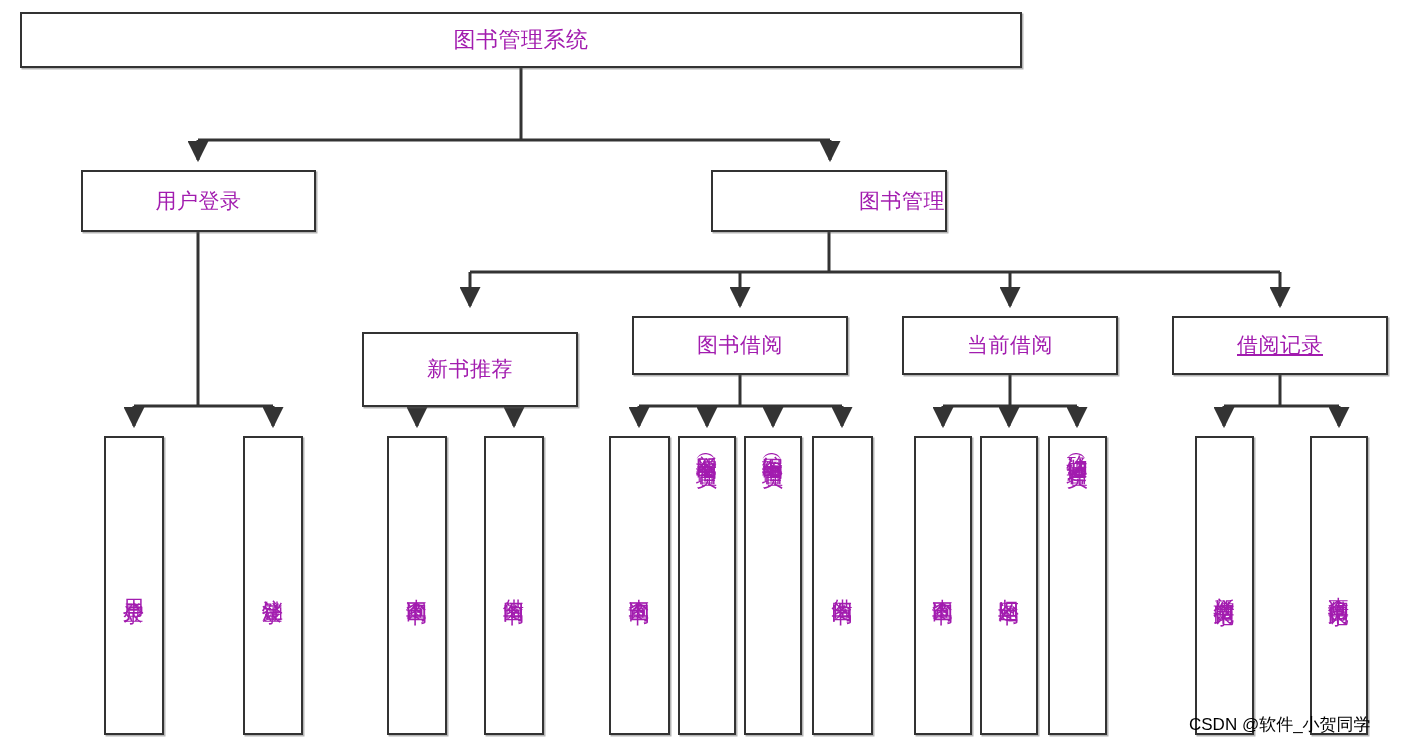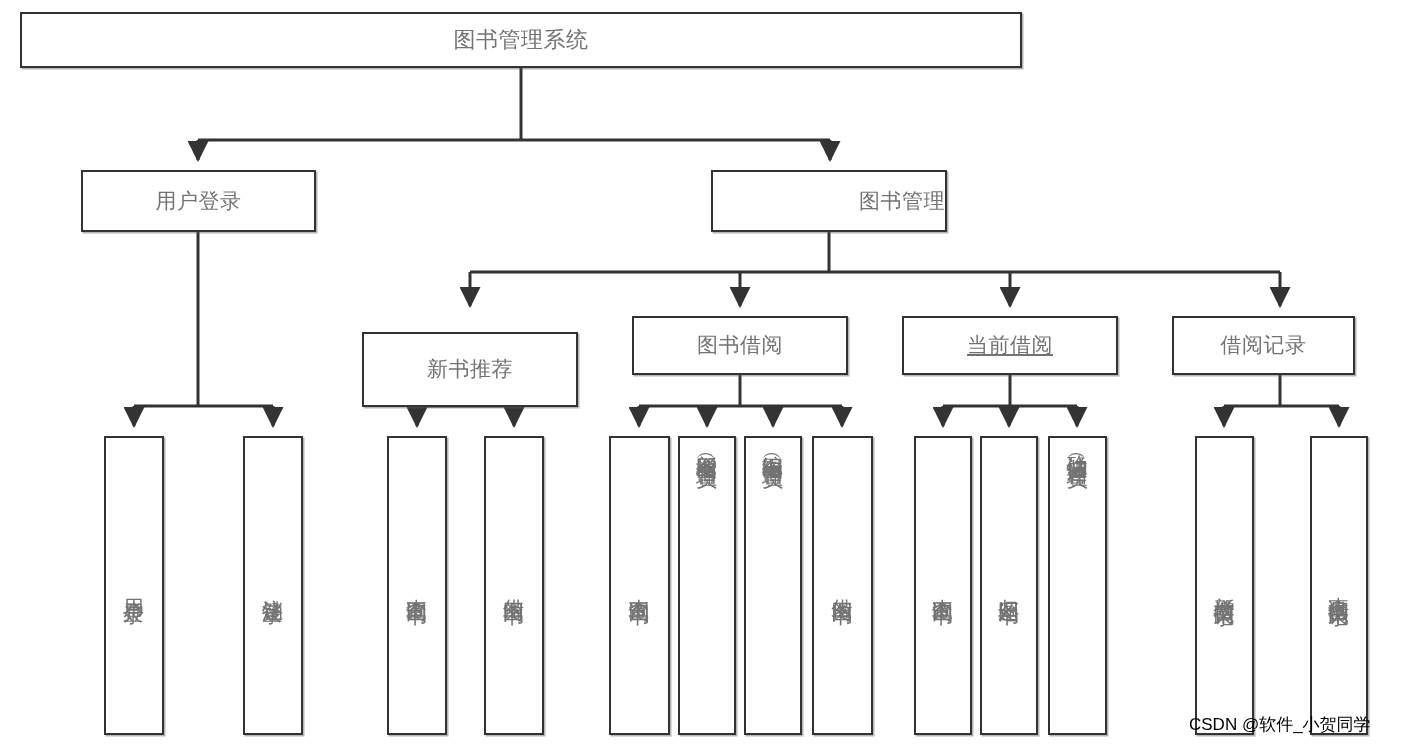--- a/index.html
+++ b/index.html
@@ -27,21 +27,21 @@
   }
   .node {
     position: absolute;
     box-sizing: border-box;
     background: #ffffff;
     border: 2px solid #333333;
     box-shadow: 1.5px 1.5px 0 0 rgba(90,90,90,0.45);
     display: flex;
     align-items: center;
     justify-content: center;
-    color: #737373;
+    color: #a21caf;
     z-index: 2;
   }
   .node .label {
     text-align: center;
     line-height: 1.18;
     letter-spacing: 0.5px;
   }
   .node.horiz .label {
     writing-mode: horizontal-tb;
     font-size: 21px;
@@ -130,24 +130,24 @@
   <div class="node horiz" style="left:711px; top:170px; width:236px; height:62px;justify-content:flex-end;">
     <span class="label">图书管理</span>
   </div>
 
   <div class="node horiz" style="left:362px; top:316px; width:216px; height:75px;margin-top:16px;">
     <span class="label">新书推荐</span>
   </div>
   <div class="node horiz" style="left:632px; top:316px; width:216px; height:59px;align-items:center;">
     <span class="label">图书借阅</span>
   </div>
-  <div class="node horiz" style="left:902px; top:316px; width:216px; height:59px;text-decoration:underline;">
+  <div class="node horiz" style="left:902px; top:316px; width:216px; height:59px;">
     <span class="label">当前借阅</span>
   </div>
-  <div class="node horiz" style="left:1172px; top:316px; width:183px; height:59px;">
+  <div class="node horiz" style="left:1172px; top:316px; width:216px; height:59px;text-decoration:underline;">
     <span class="label">借阅记录</span>
   </div>
 
   <div class="node vert" style="left:104px; top:436px; width:60px; height:299px;">
     <span class="label">用户登录</span>
   </div>
   <div class="node vert" style="left:243px; top:436px; width:60px; height:299px;">
     <span class="label">注销登录</span>
   </div>
   <div class="node vert" style="left:387px; top:436px; width:60px; height:299px;">

